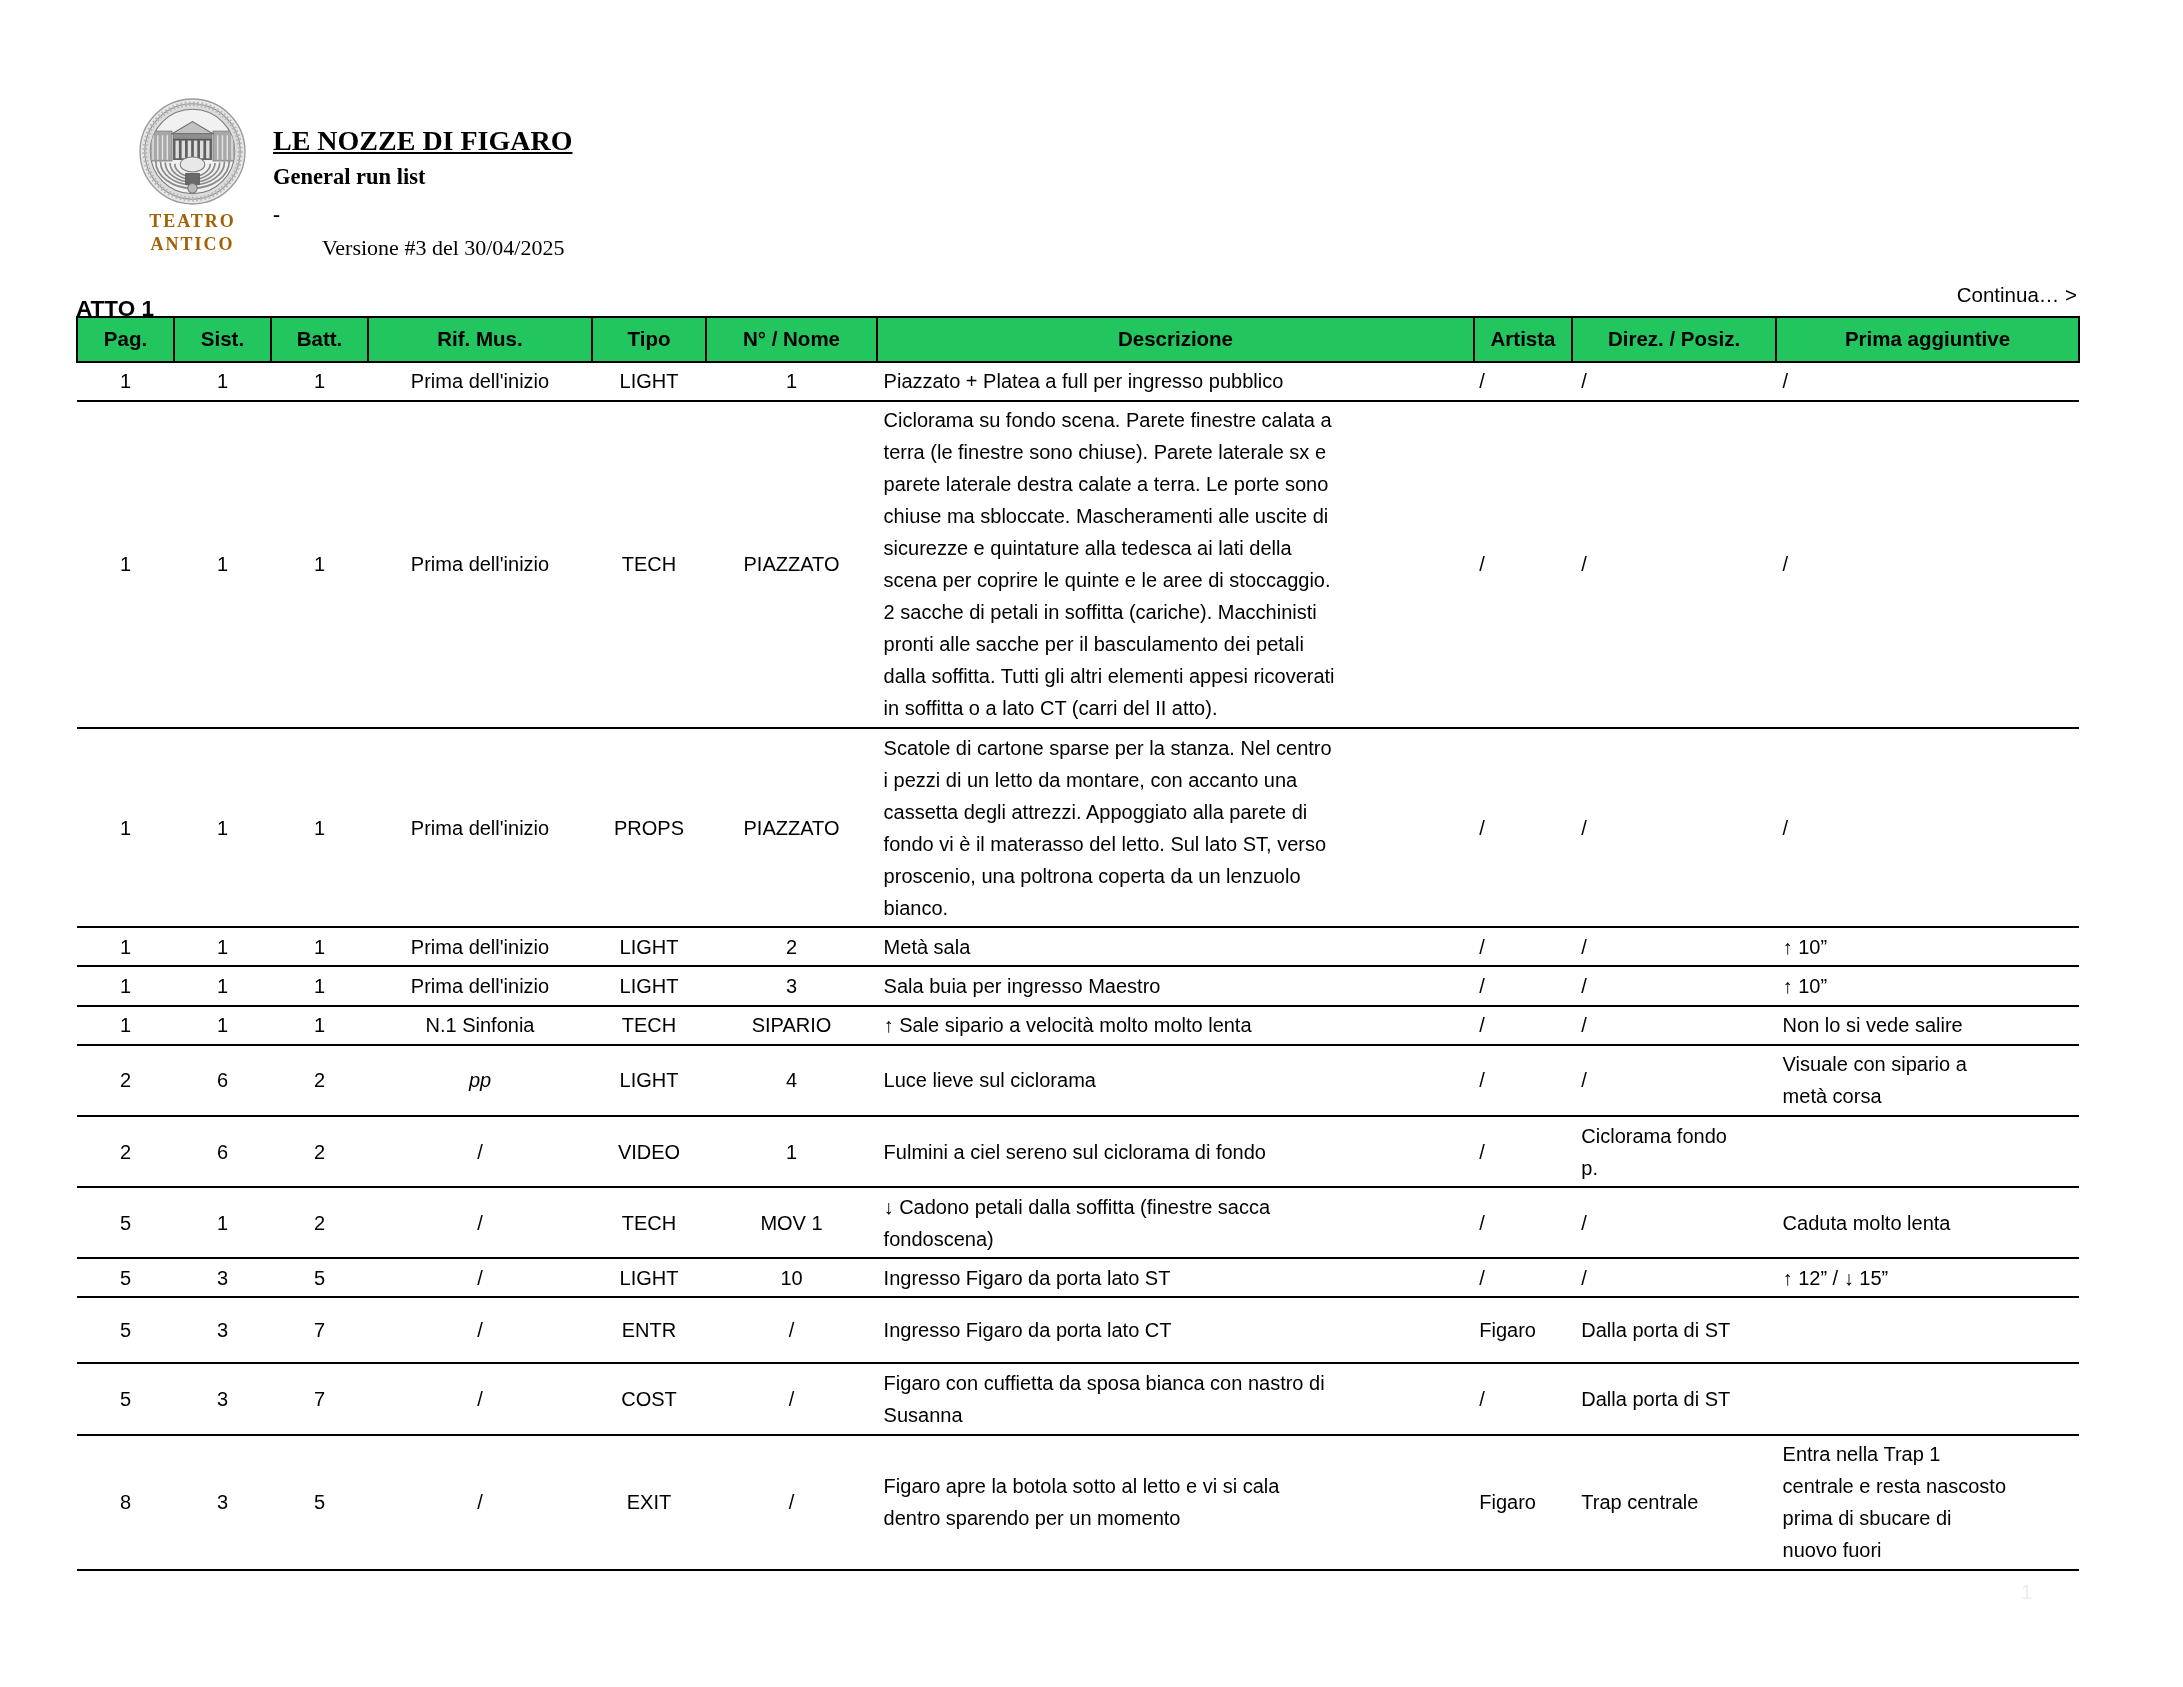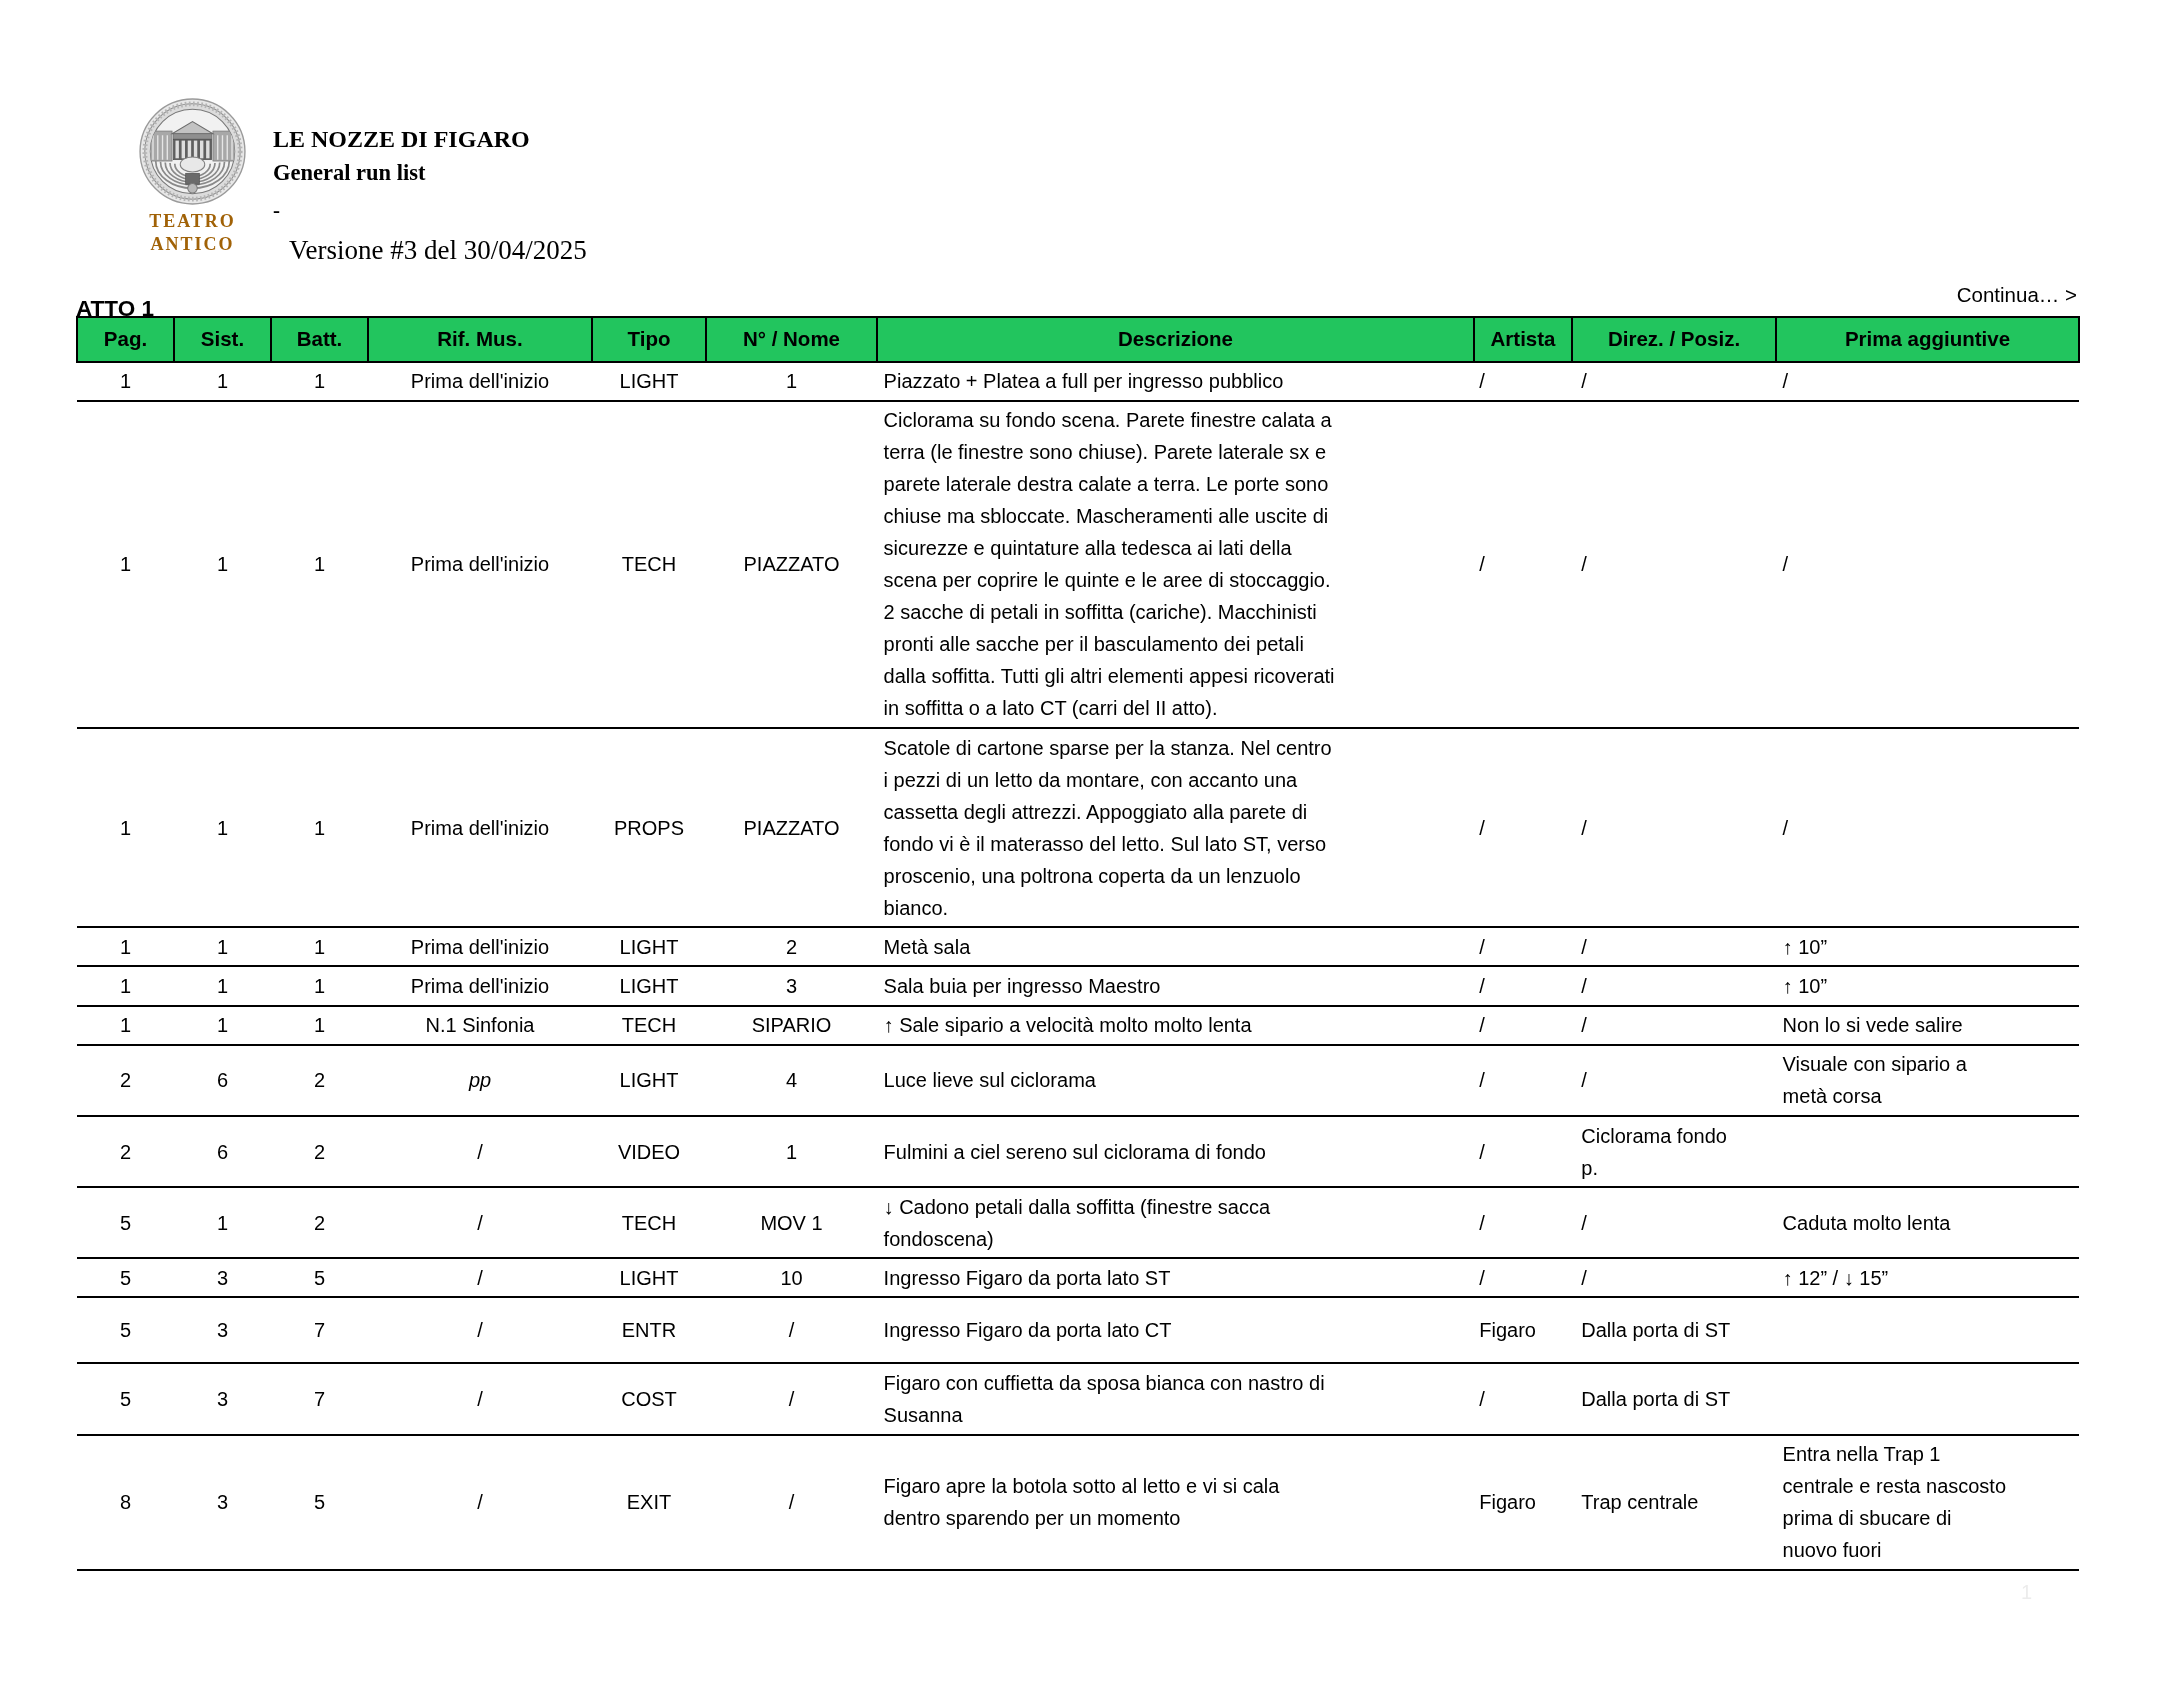--- a/index.html
+++ b/index.html
@@ -10,24 +10,24 @@
 
   
   .logo-wrap{position:absolute;left:119px;top:97px;width:147px;}
   .logo-svg{display:block;margin:0 auto;}
   .logo-caption{
     margin-top:4px;text-align:center;color:#a16207;
     font-family:"Liberation Serif", serif;font-weight:600;
     font-size:18px;line-height:1.25;letter-spacing:2px;
   }
   .title-block{position:absolute;left:273px;top:127px;font-family:"Liberation Serif", serif;}
-  .doc-title{font-size:24px;font-weight:bold;line-height:1.0;margin:0 0 10.6px 0;}
+  .doc-title{font-size:28px;font-weight:bold;line-height:1.0;margin:0 0 10.6px 0;text-decoration:underline;}
   .doc-subtitle{font-size:22.5px;font-weight:bold;line-height:1.0;margin:0 0 16px 0;}
   .doc-dash{font-size:21px;font-weight:bold;line-height:1.0;margin:0 0 12px 0;}
-  .doc-version{font-size:27px;line-height:1.0;margin:16px;text-align:right;}
+  .doc-version{font-size:22px;line-height:1.0;margin:8px;text-align:right;}
 
   
   .act-label{position:absolute;left:76px;top:296px;font-size:22.5px;font-weight:bold;}
   .continua{position:absolute;right:106px;top:283px;font-size:20.5px;cursor:pointer;}
 
   
   .runlist-wrap{position:absolute;left:76px;top:316px;}
   table.runlist{border-collapse:collapse;table-layout:fixed;width:2001px;}
   .runlist th{
     border:2px solid #000;font-size:20.5px;font-weight:bold;

